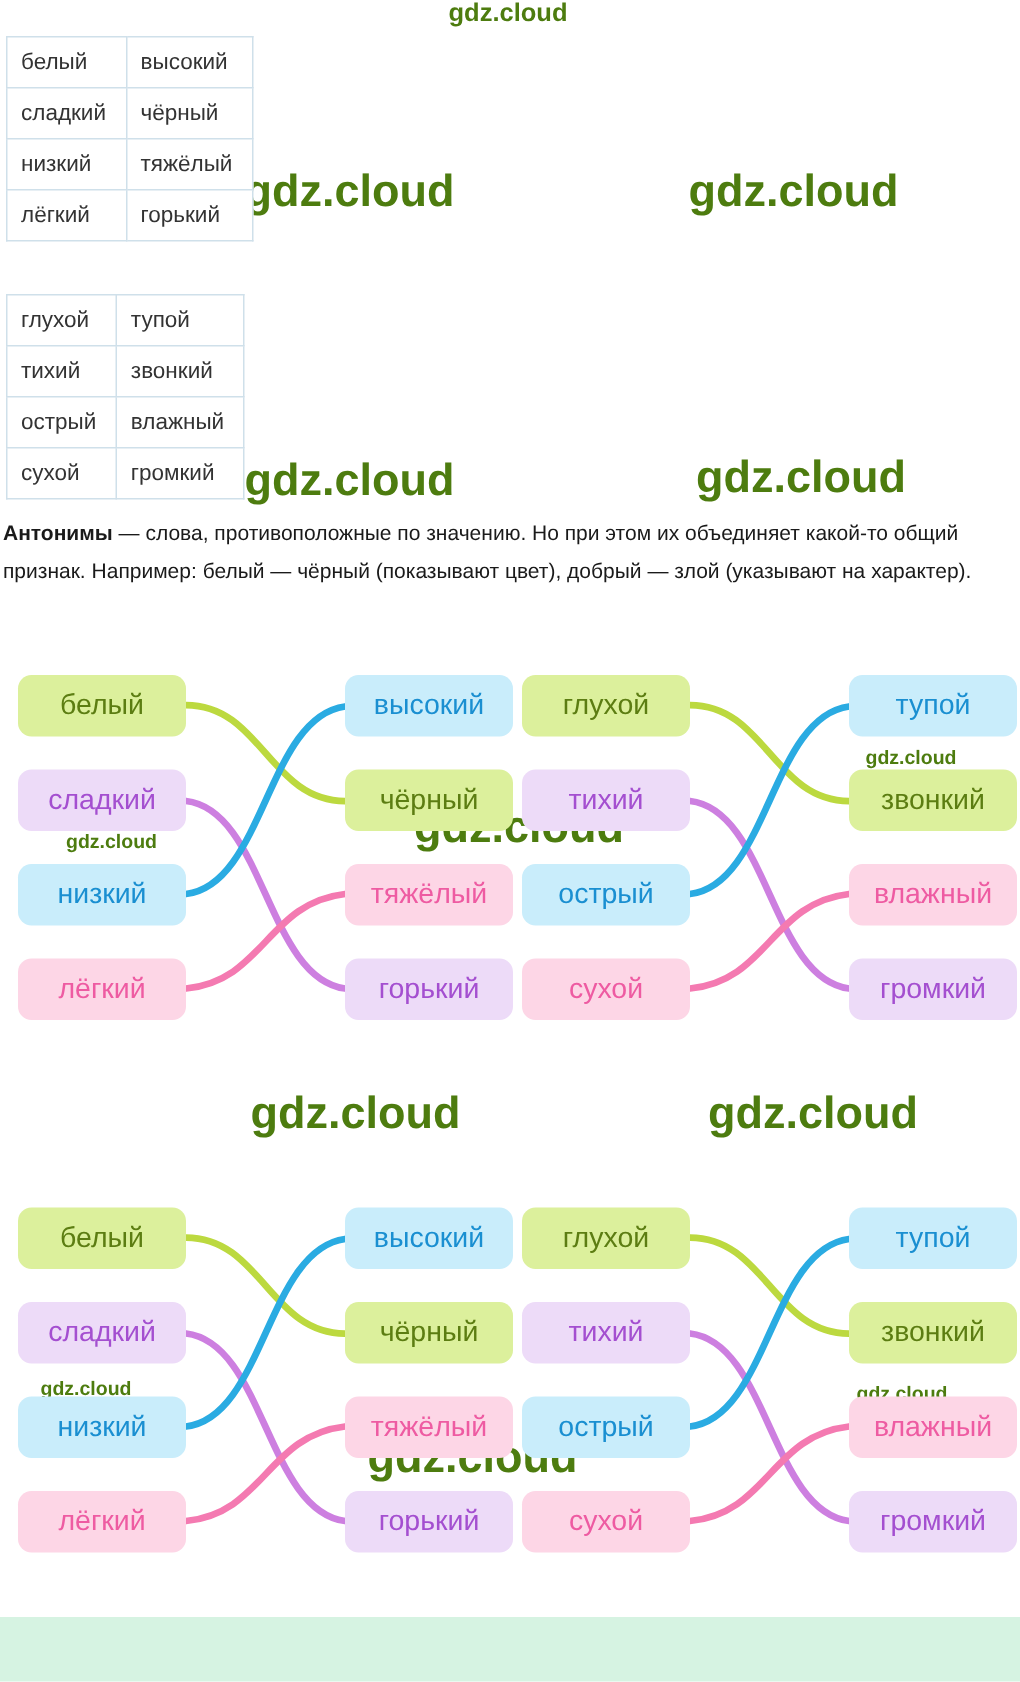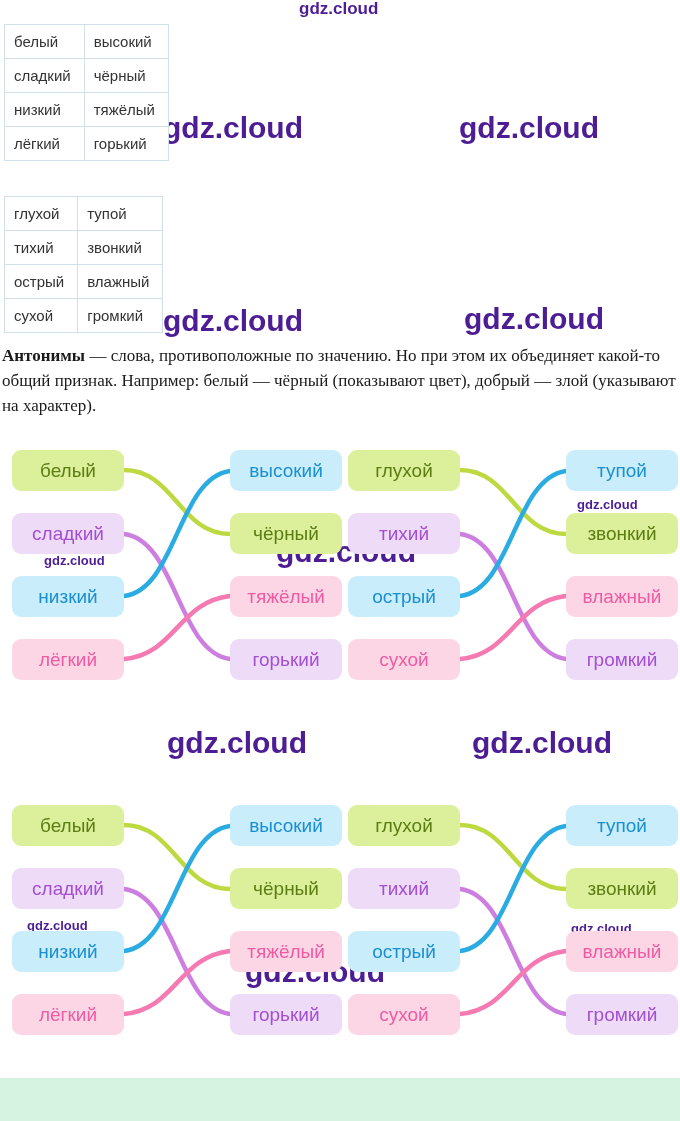--- a/index.html
+++ b/index.html
@@ -7,24 +7,24 @@
     --cyan_bg:#c9edfb; --cyan_text:#1a8fd1; --cyan_line:#2aabe2;
     --purple_bg:#eddbf8; --purple_text:#a44fd0; --purple_line:#cd7fe0;
     --pink_bg:#fdd6e6; --pink_text:#ee5ba2; --pink_line:#f47ab1;
     --footer_bg:#d6f3e2; --table_border:#cfe0ea; --text:#1a1a1a;
   }
   html,body{margin:0;padding:0}
   body{
     width:680px;height:1121px;position:relative;background:#fff;overflow:hidden;
     font-family:"Liberation Sans", sans-serif;color:var(--text);
   }
-  .wm{position:absolute;font-weight:700;color:#4c1d95;white-space:nowrap;line-height:1.1;}
+  .wm{position:absolute;font-weight:700;color:#4d7c0f;white-space:nowrap;line-height:1.1;}
   table.word-table{position:absolute;border-collapse:collapse;font-size:15px;color:#333;background:#fff;}
   table.word-table td{border:1px solid var(--table_border);padding:8px 13px 8px 9px;white-space:nowrap;}
-  .para{position:absolute;left:2px;top:343px;width:676px;font-size:17px;line-height:25px;color:var(--text);margin:0;font-family:Liberation Serif, serif;}
+  .para{position:absolute;left:2px;top:343px;width:676px;font-size:14px;line-height:25px;color:var(--text);margin:0;}
   .diagram{position:absolute;width:330px;height:230px;}
   .links{position:absolute;left:0;top:0;width:330px;height:230px;}
   .links path{fill:none;stroke-width:4.5;stroke-linecap:round;}
   .st-lime{stroke:var(--lime_line)} .st-cyan{stroke:var(--cyan_line)}
   .st-purple{stroke:var(--purple_line)} .st-pink{stroke:var(--pink_line)}
   .chip{
     position:absolute;width:112px;height:41px;border-radius:9px;
     display:flex;align-items:center;justify-content:center;
     font-size:19px;white-space:nowrap;
   }

